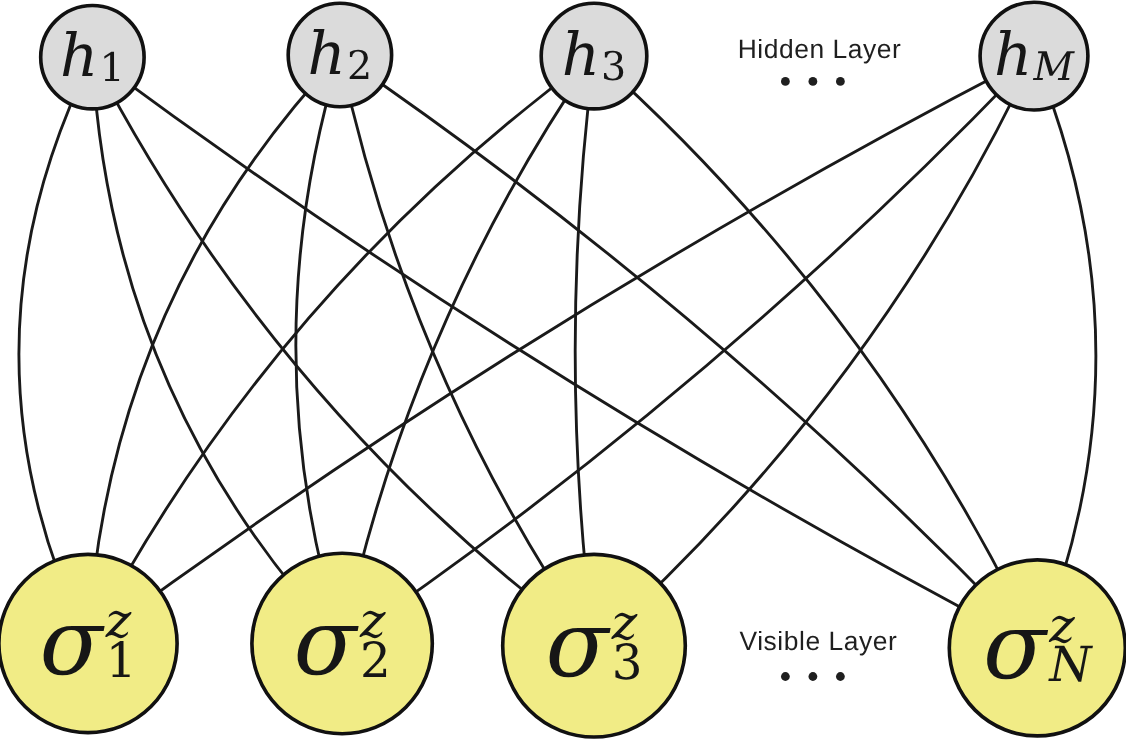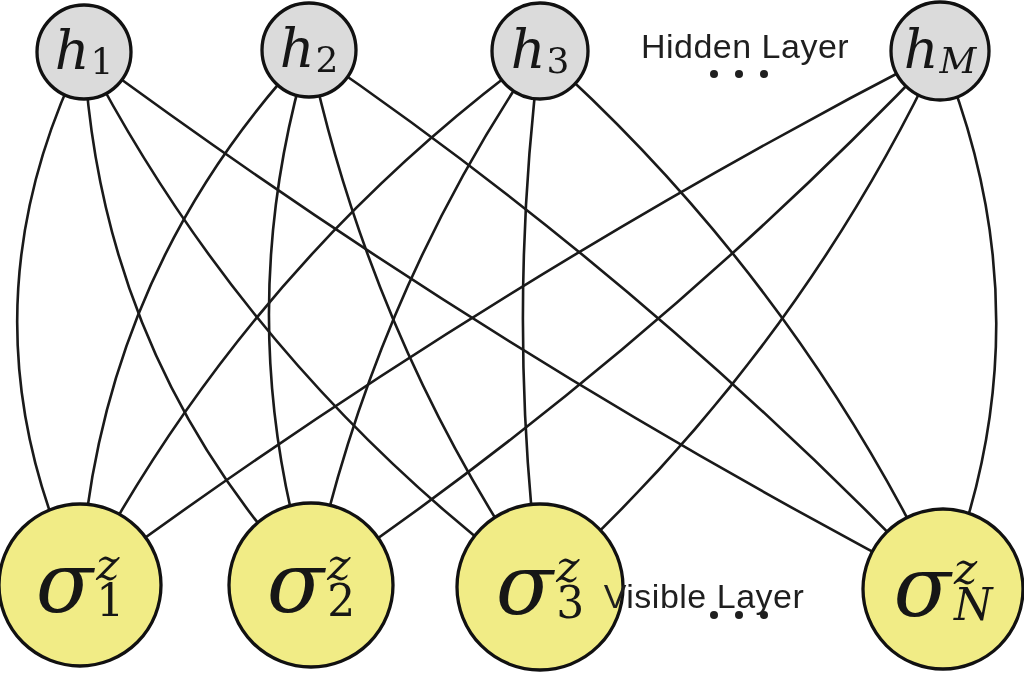--- a/index.html
+++ b/index.html
@@ -43,21 +43,21 @@
     flex-direction:column;
     justify-content:center;
     margin-left:3px;
     font-size:44px;
     line-height:0.82;
     font-style:italic;
   }
   .caption{
     position:absolute;
     transform:translate(-50%,-50%);
-    font-size:34px;
+    font-size:24px;
     color:#1f1f1f;
     letter-spacing:0.5px;
     white-space:nowrap;
   }
   .dots{
     position:absolute;
     transform:translate(-50%,-50%);
     display:flex;
     gap:17px;
   }
@@ -145,20 +145,20 @@
       </span>
   </div>
 
   <div class="caption" style="left:745px;top:46px;">Hidden Layer</div>
   <div class="dots" style="left:739px;top:74px;">
     <span class="dot"></span>
     <span class="dot"></span>
     <span class="dot"></span>
   </div>
 
-  <div class="caption" style="left:704px;top:584px;margin-top:12px;">Visible Layer</div>
+  <div class="caption" style="left:744px;top:584px;">Visible Layer</div>
   <div class="dots" style="left:739px;top:615px;">
     <span class="dot"></span>
     <span class="dot"></span>
     <span class="dot"></span>
   </div>
 
 </div>
 
 </body></html>

